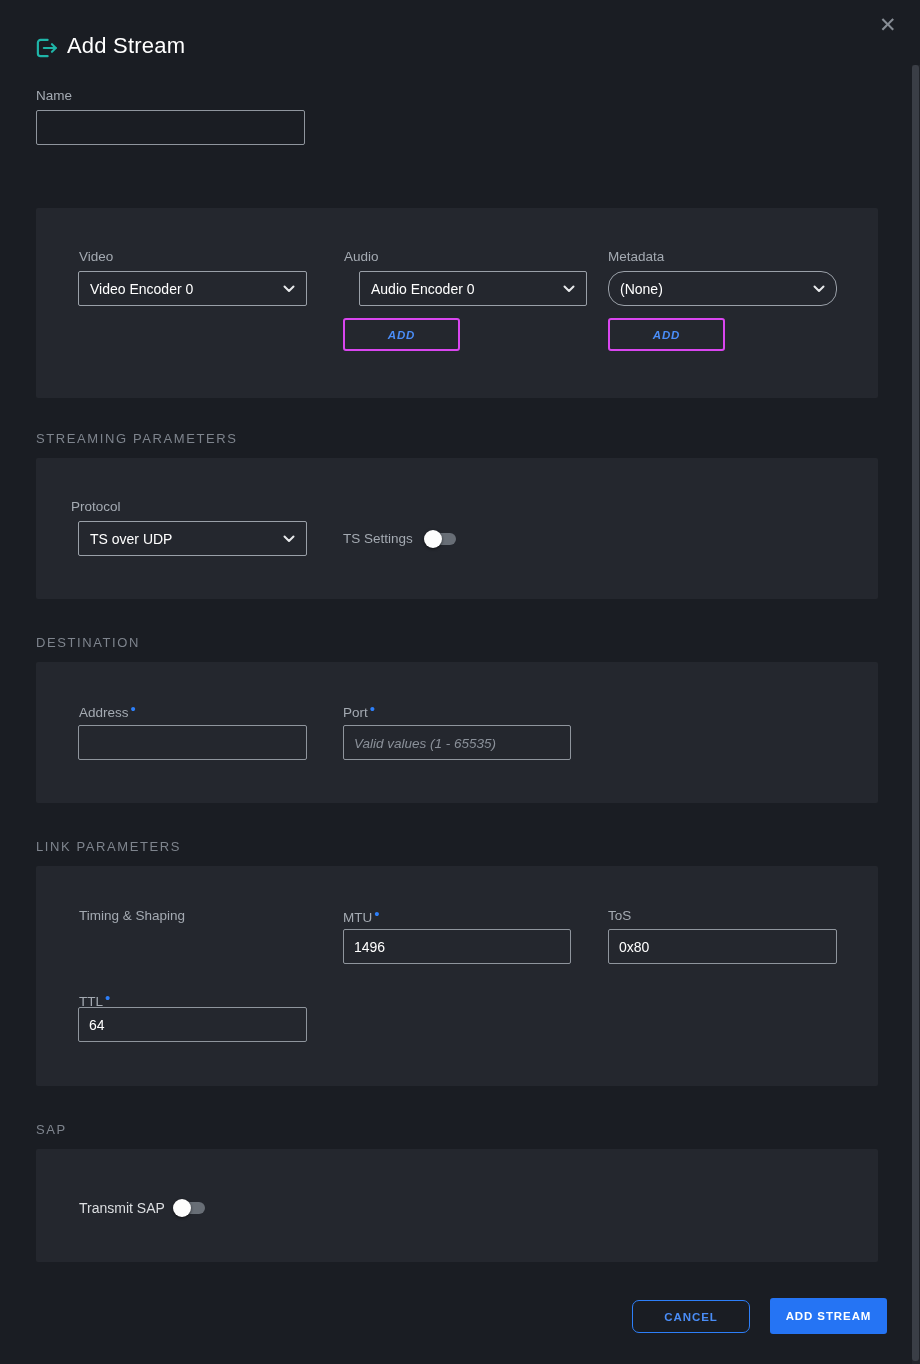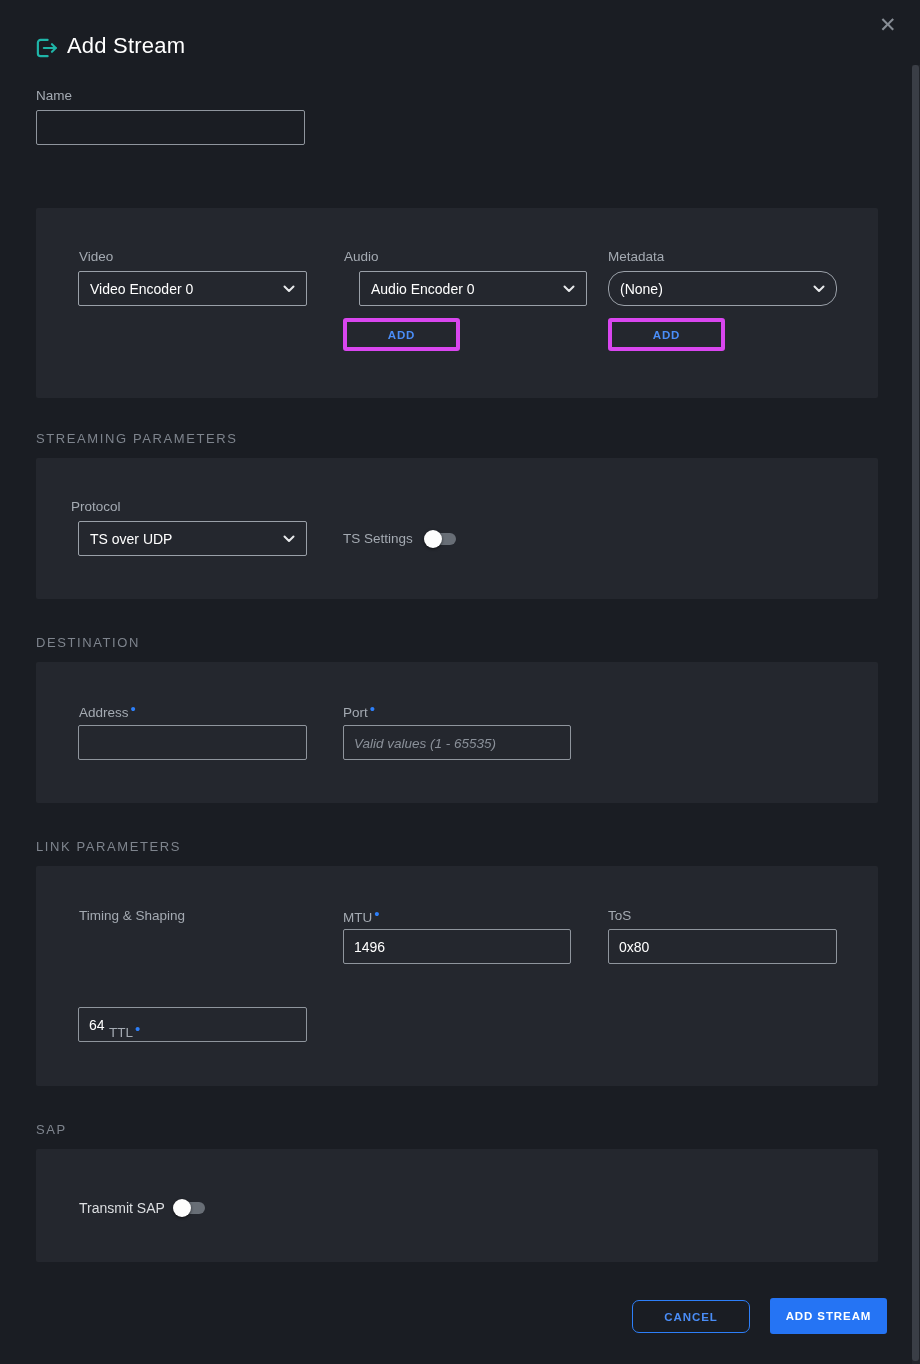--- a/index.html
+++ b/index.html
@@ -26,24 +26,25 @@
   .input::placeholder{font-style:italic;color:#8a9099;font-size:13.5px;}
   .dropdown{
     position:absolute;height:35px;box-sizing:border-box;border:1px solid #9aa0a8;
     border-radius:2px;display:flex;align-items:center;justify-content:space-between;
     padding:0 11px;cursor:pointer;background:transparent;
   }
   .dropdown .val{font-size:14px;color:#fff;font-weight:500;}
   .chev{display:flex;align-items:center;}
   .add-btn{
     position:absolute;width:117px;height:33px;box-sizing:border-box;
-    border:4px solid #d946ef;border-radius:3px;background:transparent;
+    border:2px solid #d946ef;border-radius:3px;background:transparent;
     color:#4a8df7;font-size:11.5px;font-weight:700;letter-spacing:.9px;
     display:flex;align-items:center;justify-content:center;cursor:pointer;
     font-family:"Liberation Sans",sans-serif;
+    font-style:italic;
   }
   
   .toggle{position:absolute;width:30px;height:14px;cursor:pointer;}
   .toggle .track{position:absolute;left:2px;top:1px;width:27px;height:12px;border-radius:7px;background:#686e76;}
   .toggle .knob{position:absolute;left:-3px;top:-2px;width:18px;height:18px;border-radius:50%;background:#fdfdfd;box-shadow:0 1px 3px rgba(0,0,0,.6);}
   
   .btn-cancel{
     position:absolute;left:632px;top:1300px;width:118px;height:33px;box-sizing:border-box;
     border:1px solid #2d7ff9;border-radius:7px;background:transparent;color:#4a8df7;
     font-size:11.5px;font-weight:700;letter-spacing:.9px;display:flex;align-items:center;justify-content:center;
@@ -144,21 +145,21 @@
   <div class="panel" style="top:866px;height:220px;"></div>
 
   <span class="label" style="left:79px;top:908px;">Timing &amp; Shaping</span>
 
   <span class="label req" style="left:343px;top:908px;">MTU</span>
   <input class="input" style="left: 343px; top: 929px; width: 228px;" type="text" value="1496">
 
   <span class="label" style="left:608px;top:908px;">ToS</span>
   <input class="input" style="left: 608px; top: 929px; width: 229px;" type="text" value="0x80">
 
-  <span class="label req" style="left:79px;top:1023px;margin-left:30px;">TTL</span>
+  <span class="label req" style="left:79px;top:992px;">TTL</span>
   <input class="input" style="left: 78px; top: 1007px; width: 229px;" type="text" value="64">
 
   <span class="sec-title" style="top:1122px;">SAP</span>
   <div class="panel" style="top:1149px;height:113px;"></div>
 
   <span class="label bright" style="left:79px;top:1200px;">Transmit SAP</span>
   <div class="toggle" style="left:176px;top:1201px;">
     <span class="track"></span>
     <span class="knob"></span>
   </div>

